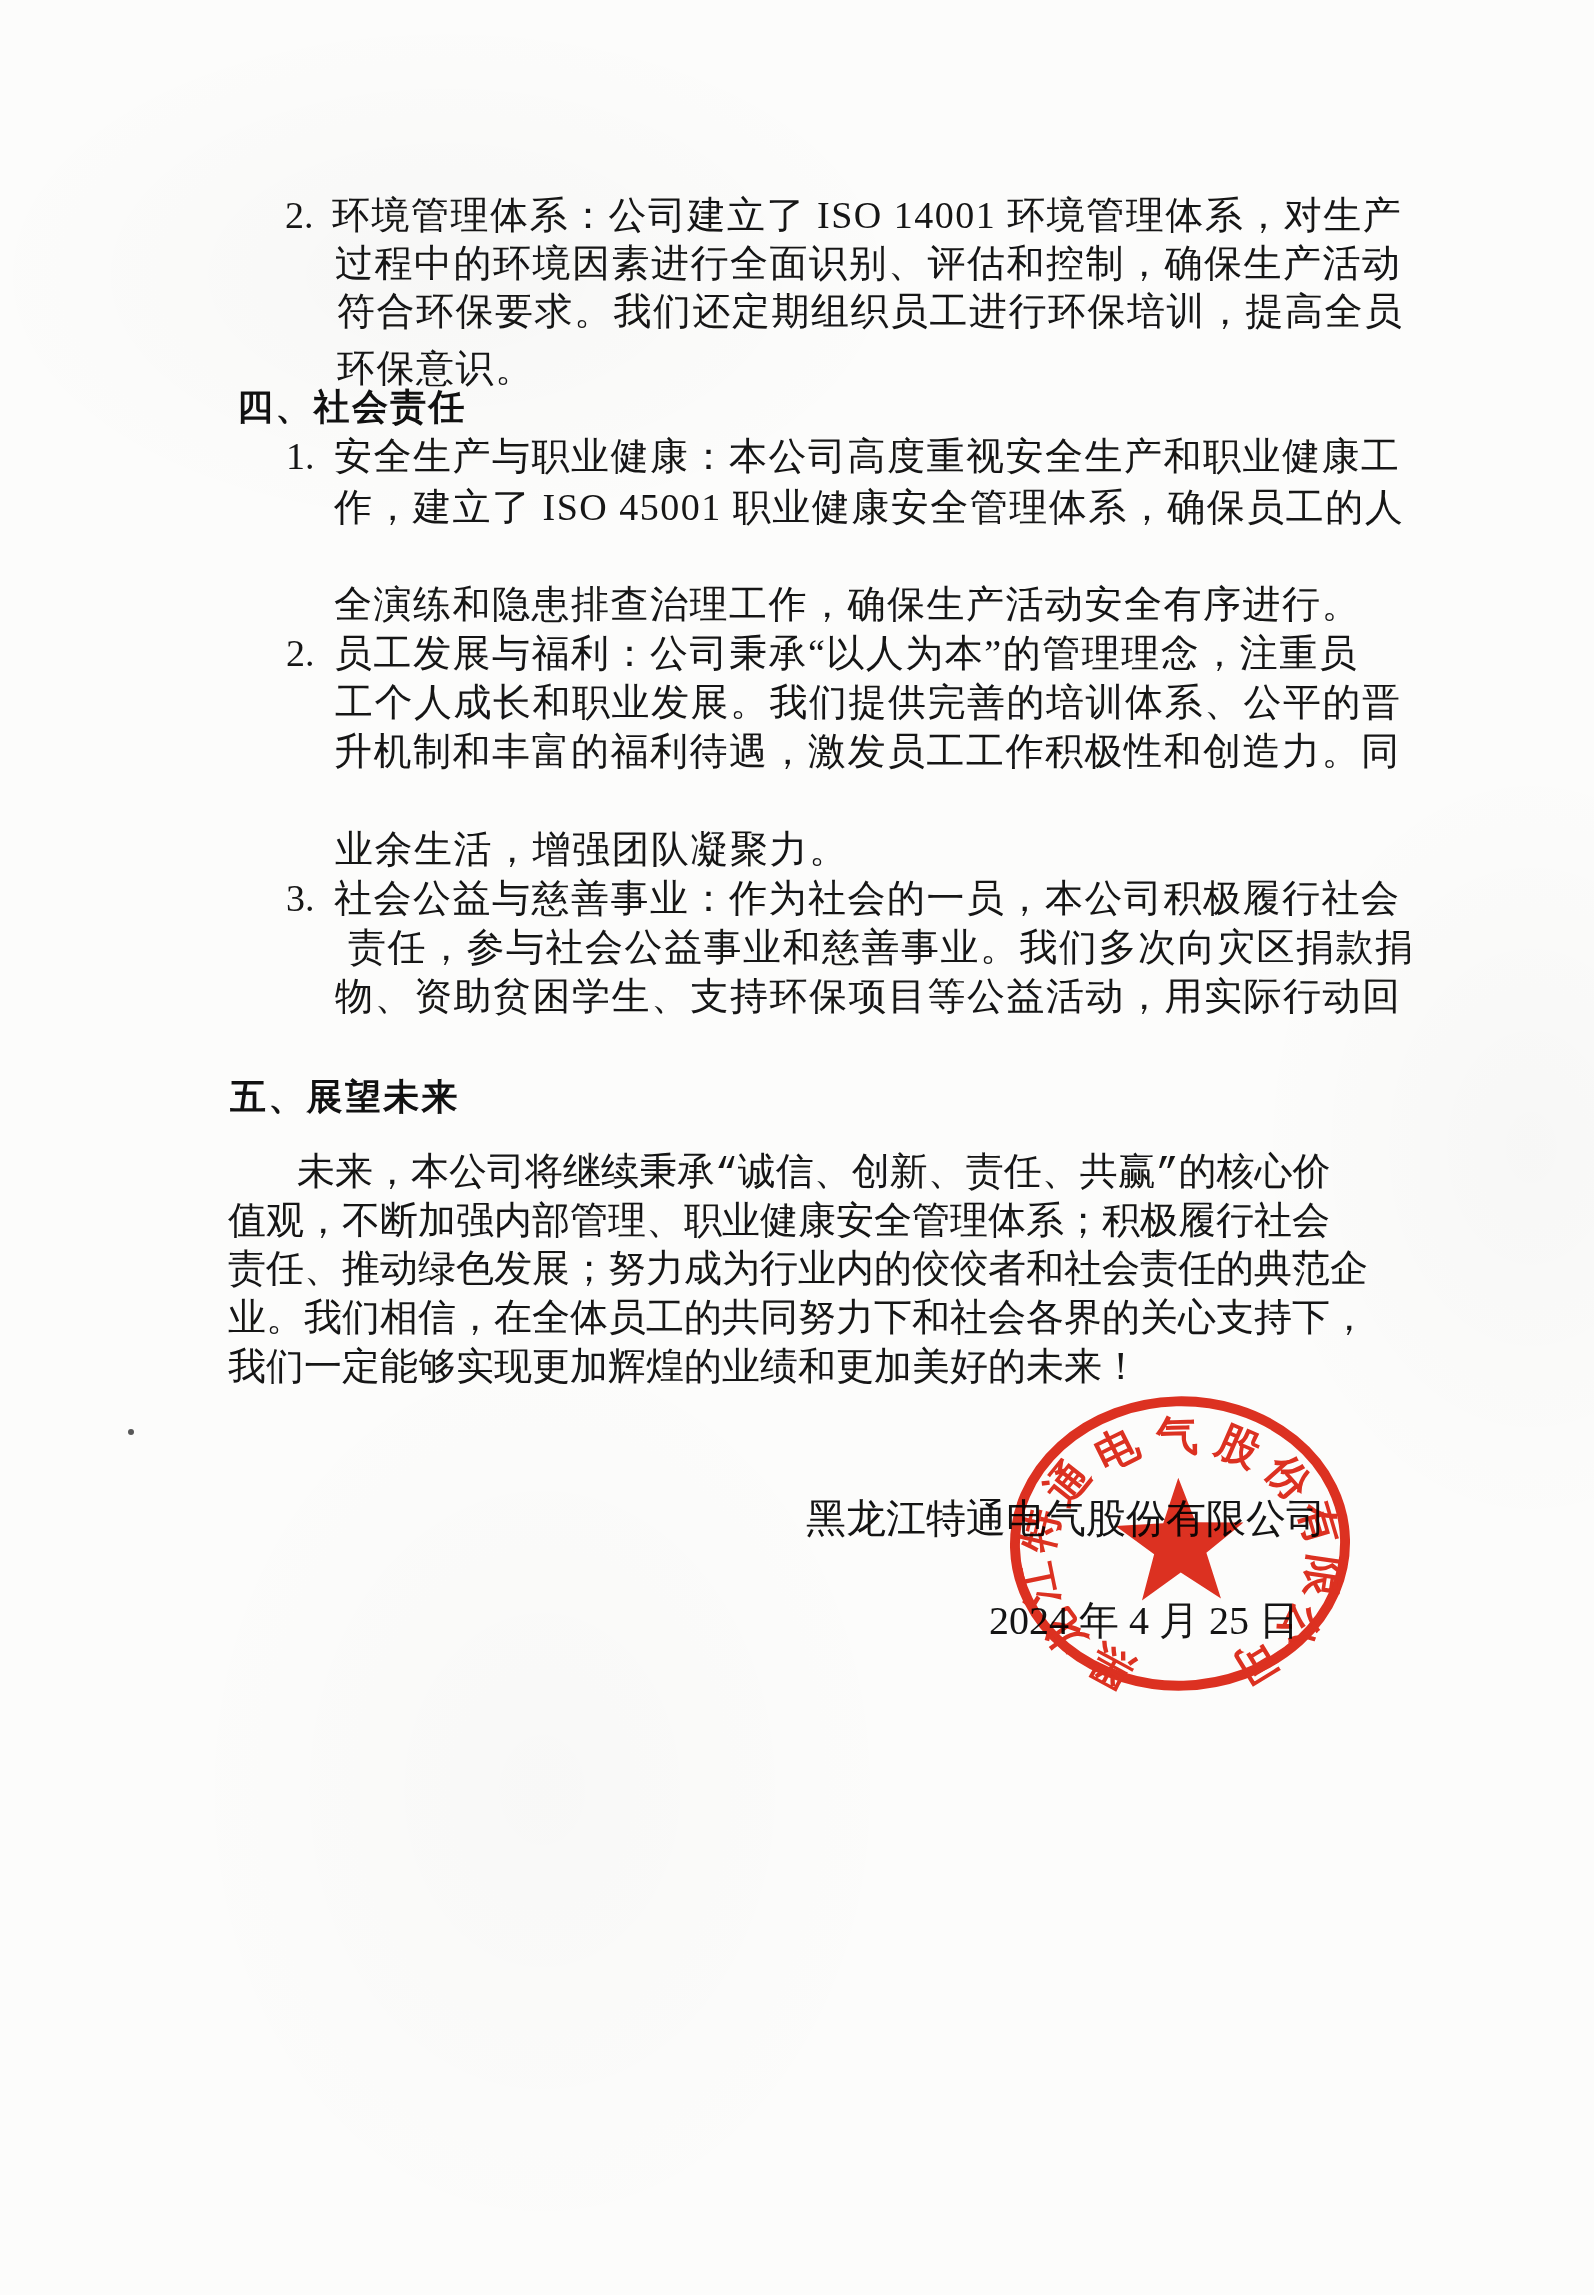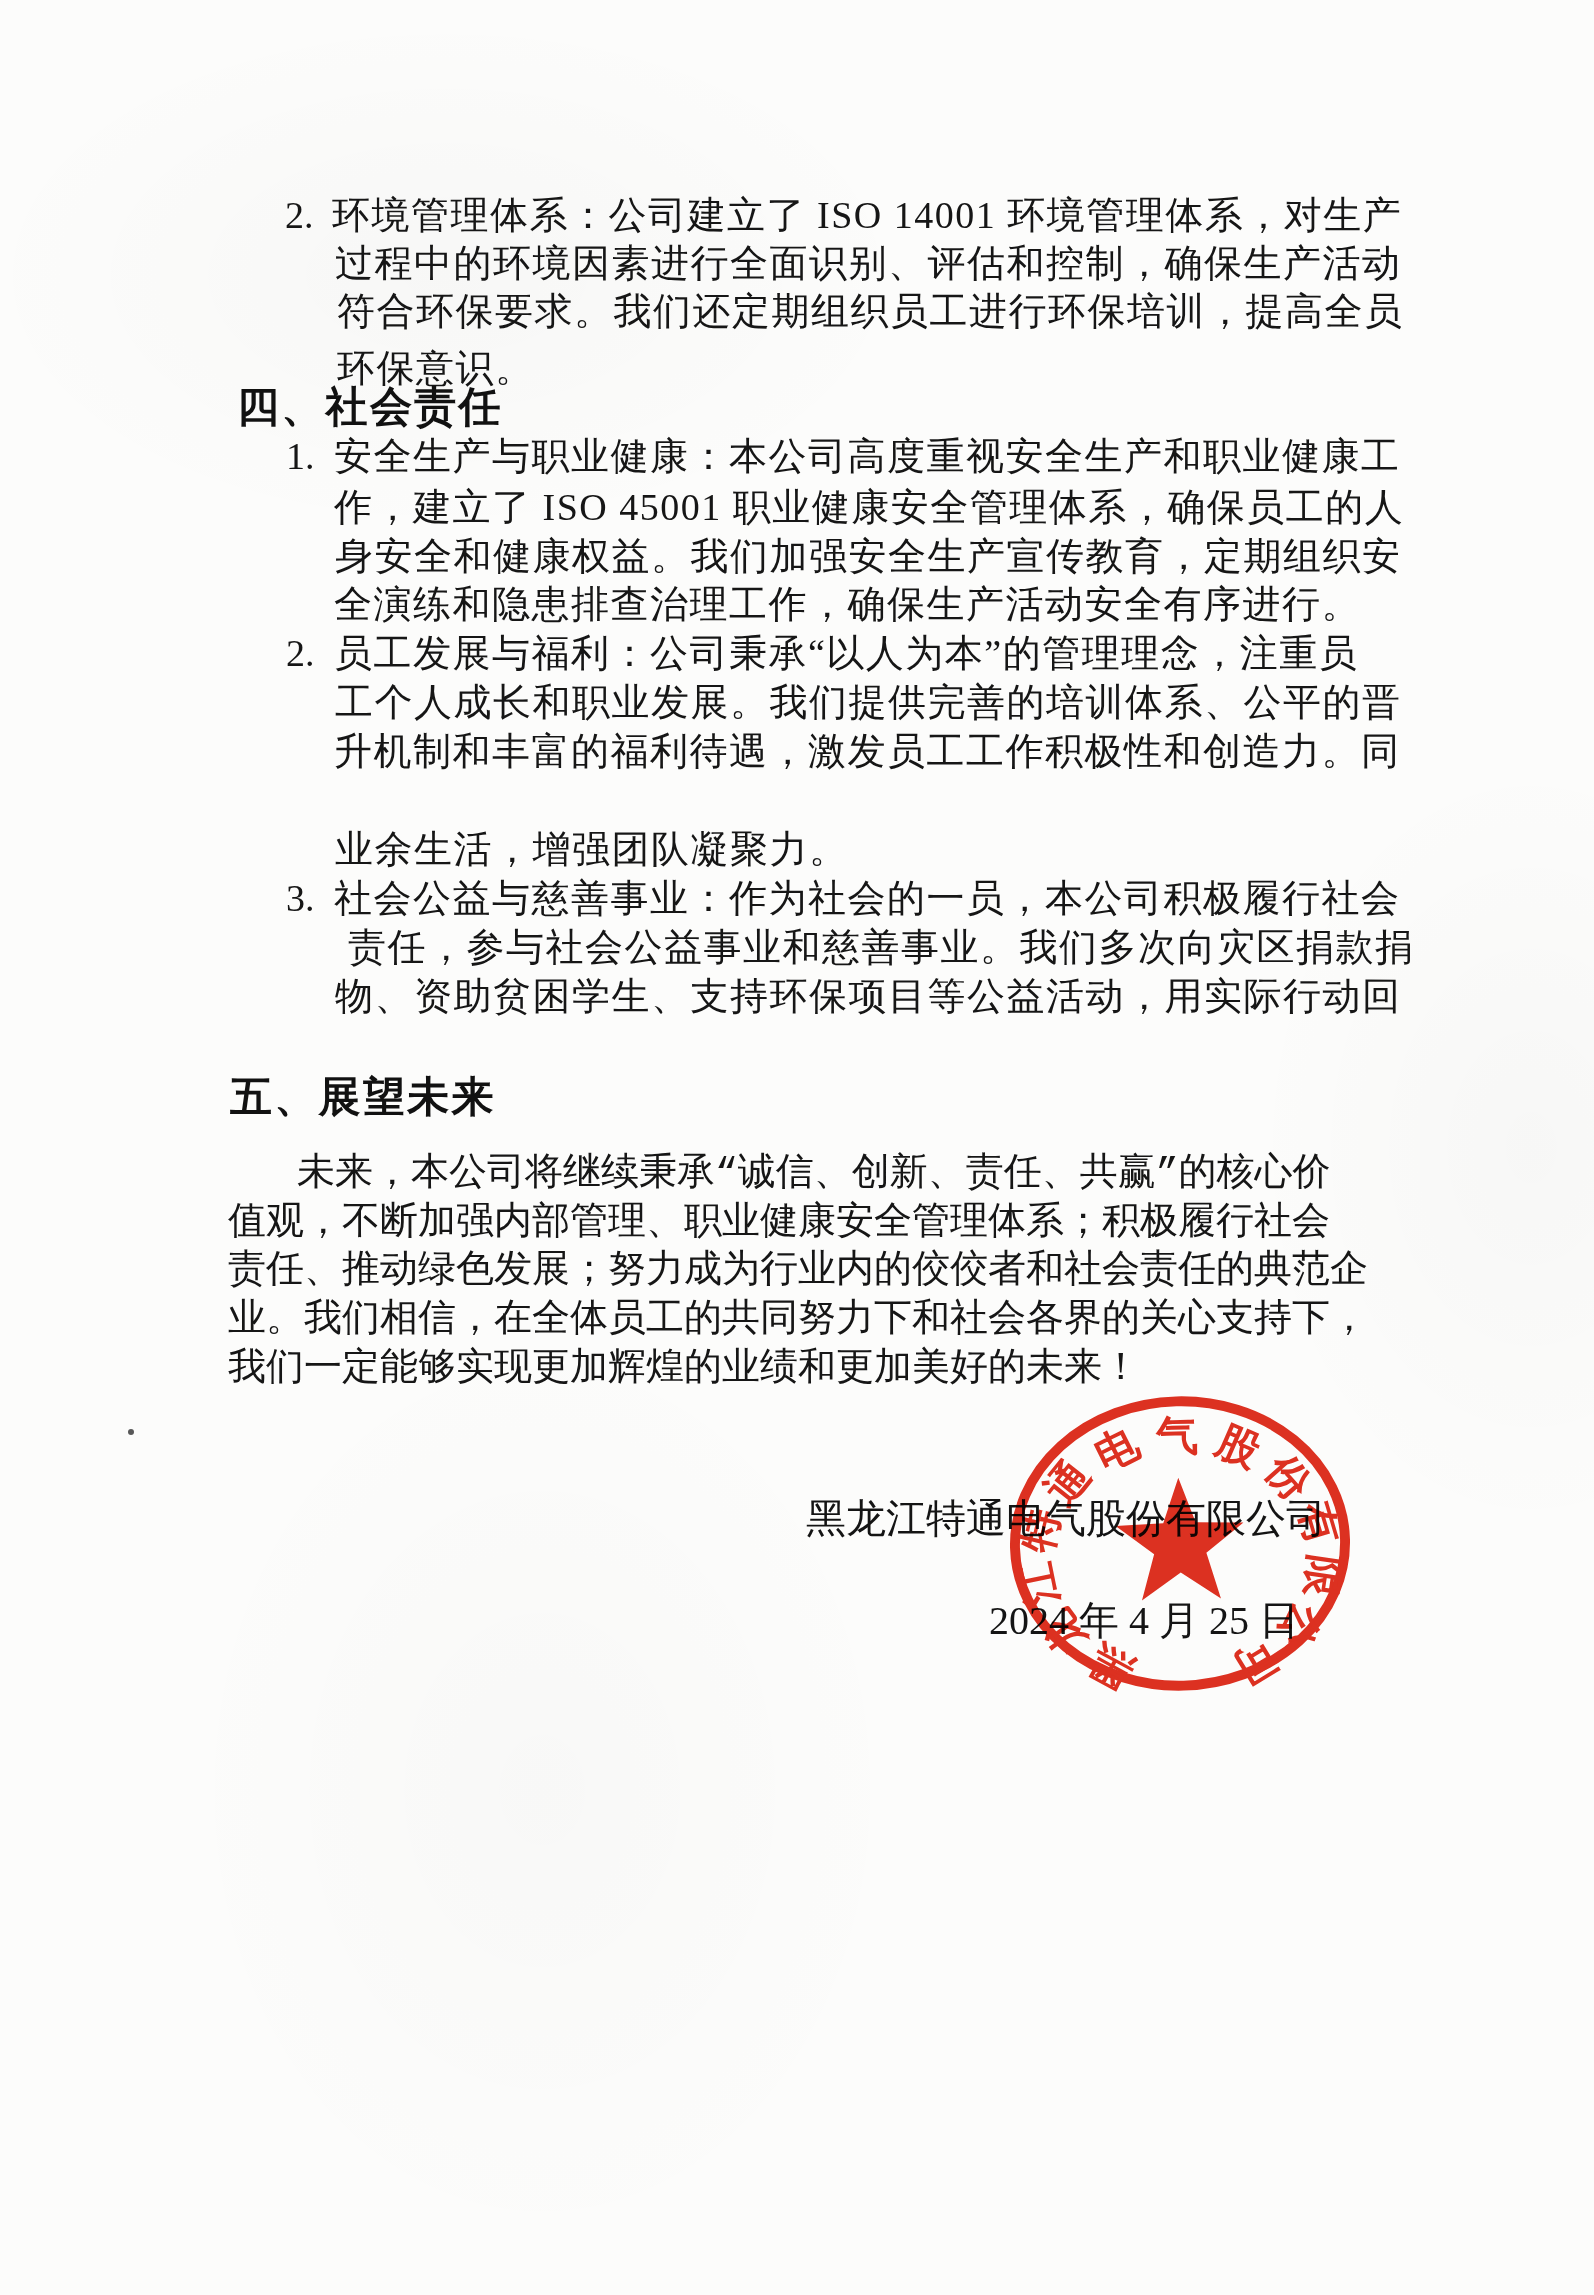--- a/index.html
+++ b/index.html
@@ -22,21 +22,21 @@
     line-height:48px;
     height:48px;
     letter-spacing:1.5px;
     white-space:pre;
     color:#161616;
   }
   .body-line{letter-spacing:0px;font-family:Liberation Mono, monospace;}
   .num{letter-spacing:0px;}
   .heading{
     position:absolute;
-    font-size:42px;
+    font-size:36px;
     line-height:48px;
     font-weight:bold;
     letter-spacing:2.3px;
     white-space:pre;
     color:#111;
   }
   .sig-line{
     position:absolute;
     font-size:40px;
     line-height:49px;
@@ -71,21 +71,20 @@
   <div class="tl" style="top:191px;left:332px">环境管理体系：公司建立了 ISO 14001 环境管理体系，对生产</div>
   <div class="tl" style="top:239px;left:335px">过程中的环境因素进行全面识别、评估和控制，确保生产活动</div>
   <div class="tl" style="top:287px;left:337px">符合环保要求。我们还定期组织员工进行环保培训，提高全员</div>
   <div class="tl" style="top:344px;left:337px">环保意识。</div>
 
   <div class="heading" style="top:383px;left:237px">四、社会责任</div>
 
   <div class="tl num" style="top:432px;left:286px">1.</div>
   <div class="tl" style="top:432px;left:334px">安全生产与职业健康：本公司高度重视安全生产和职业健康工</div>
   <div class="tl" style="top:483px;left:334px">作，建立了 ISO 45001 职业健康安全管理体系，确保员工的人</div>
-  <div class="tl" style="top:532px;left:335px">身安全和健康权益。我们加强安全生产宣传教育，定期组织安</div>
   <div class="tl" style="top:580px;left:334px">全演练和隐患排查治理工作，确保生产活动安全有序进行。</div>
 
   <div class="tl num" style="top:629px;left:286px">2.</div>
   <div class="tl" style="top:629px;left:334px">员工发展与福利：公司秉承“以人为本”的管理理念，注重员</div>
   <div class="tl" style="top:678px;left:335px">工个人成长和职业发展。我们提供完善的培训体系、公平的晋</div>
   <div class="tl" style="top:727px;left:334px">升机制和丰富的福利待遇，激发员工工作积极性和创造力。同</div>
   <div class="tl" style="top:825px;left:335px">业余生活，增强团队凝聚力。</div>
 
   <div class="tl num" style="top:874px;left:286px">3.</div>
   <div class="tl" style="top:874px;left:334px">社会公益与慈善事业：作为社会的一员，本公司积极履行社会</div>

